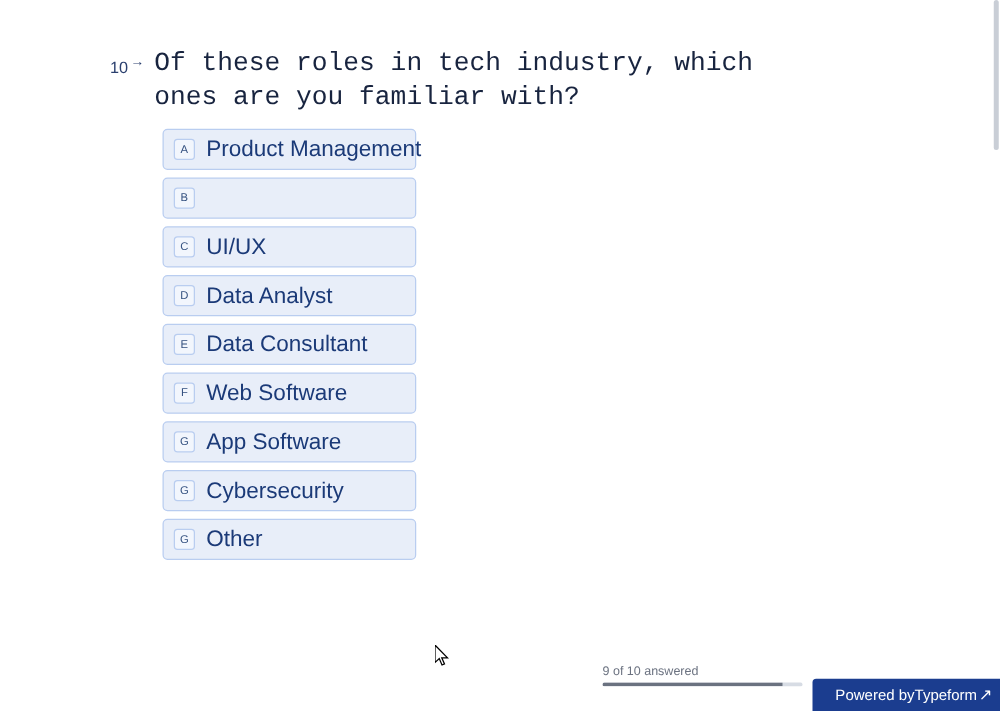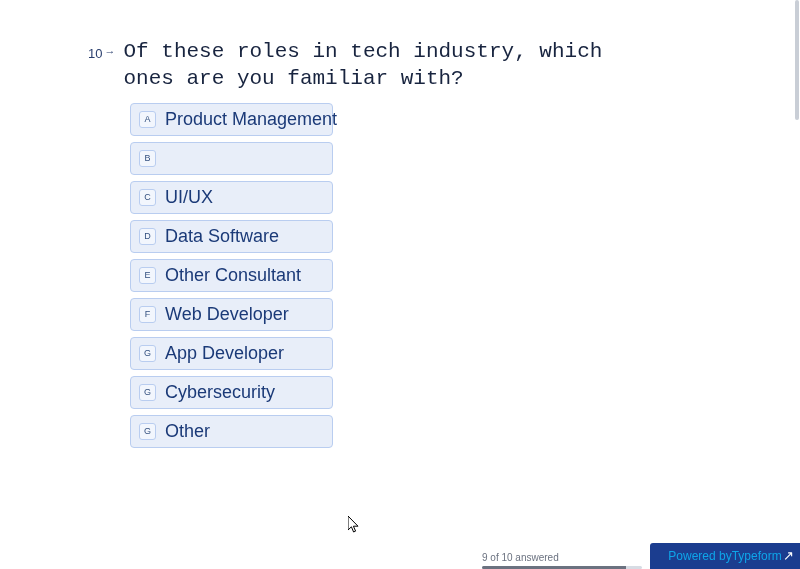--- a/index.html
+++ b/index.html
@@ -96,21 +96,21 @@
     top: 516px;
     width: 12px;
     height: 18px;
     pointer-events: none;
   }
 
   
   .progress-wrap {
     position: absolute;
     left: 482px;
-    top: 552px;
+    top: 532px;
     width: 160px;
   }
   .progress-label {
     font-size: 10px;
     color: #6b7280;
     margin-bottom: 3px;
   }
   .progress-track {
     width: 160px;
     height: 3px;
@@ -130,21 +130,21 @@
     width: 150px;
     height: 26px;
     background: #1b3d8f;
     border-top-left-radius: 3px;
     display: flex;
     align-items: center;
     justify-content: center;
     cursor: pointer;
   }
   .brand-text {
-    color: #0ea5e9;
+    color: #ffffff;
     font-size: 12px;
   }
   .brand-text b { font-weight: normal; }
   .brand-arrow {
     position: absolute;
     right: 6px;
     top: 5px;
     color: #ffffff;
     font-size: 13px;
   }
@@ -190,36 +190,36 @@
       <span class="choice-key">B</span>
     </div>
 
     <div class="choice">
       <span class="choice-key">C</span>
       <span class="choice-label">UI/UX</span>
     </div>
 
     <div class="choice">
       <span class="choice-key">D</span>
-      <span class="choice-label">Data Software</span>
+      <span class="choice-label">Data Analyst</span>
     </div>
 
     <div class="choice">
       <span class="choice-key">E</span>
-      <span class="choice-label">Other Consultant</span>
+      <span class="choice-label">Data Consultant</span>
     </div>
 
     <div class="choice">
       <span class="choice-key">F</span>
-      <span class="choice-label">Web Developer</span>
+      <span class="choice-label">Web Software</span>
     </div>
 
     <div class="choice">
       <span class="choice-key">G</span>
-      <span class="choice-label">App Developer</span>
+      <span class="choice-label">App Software</span>
     </div>
 
     <div class="choice">
       <span class="choice-key">G</span>
       <span class="choice-label">Cybersecurity</span>
     </div>
 
     <div class="choice">
       <span class="choice-key">G</span>
       <span class="choice-label">Other</span>

